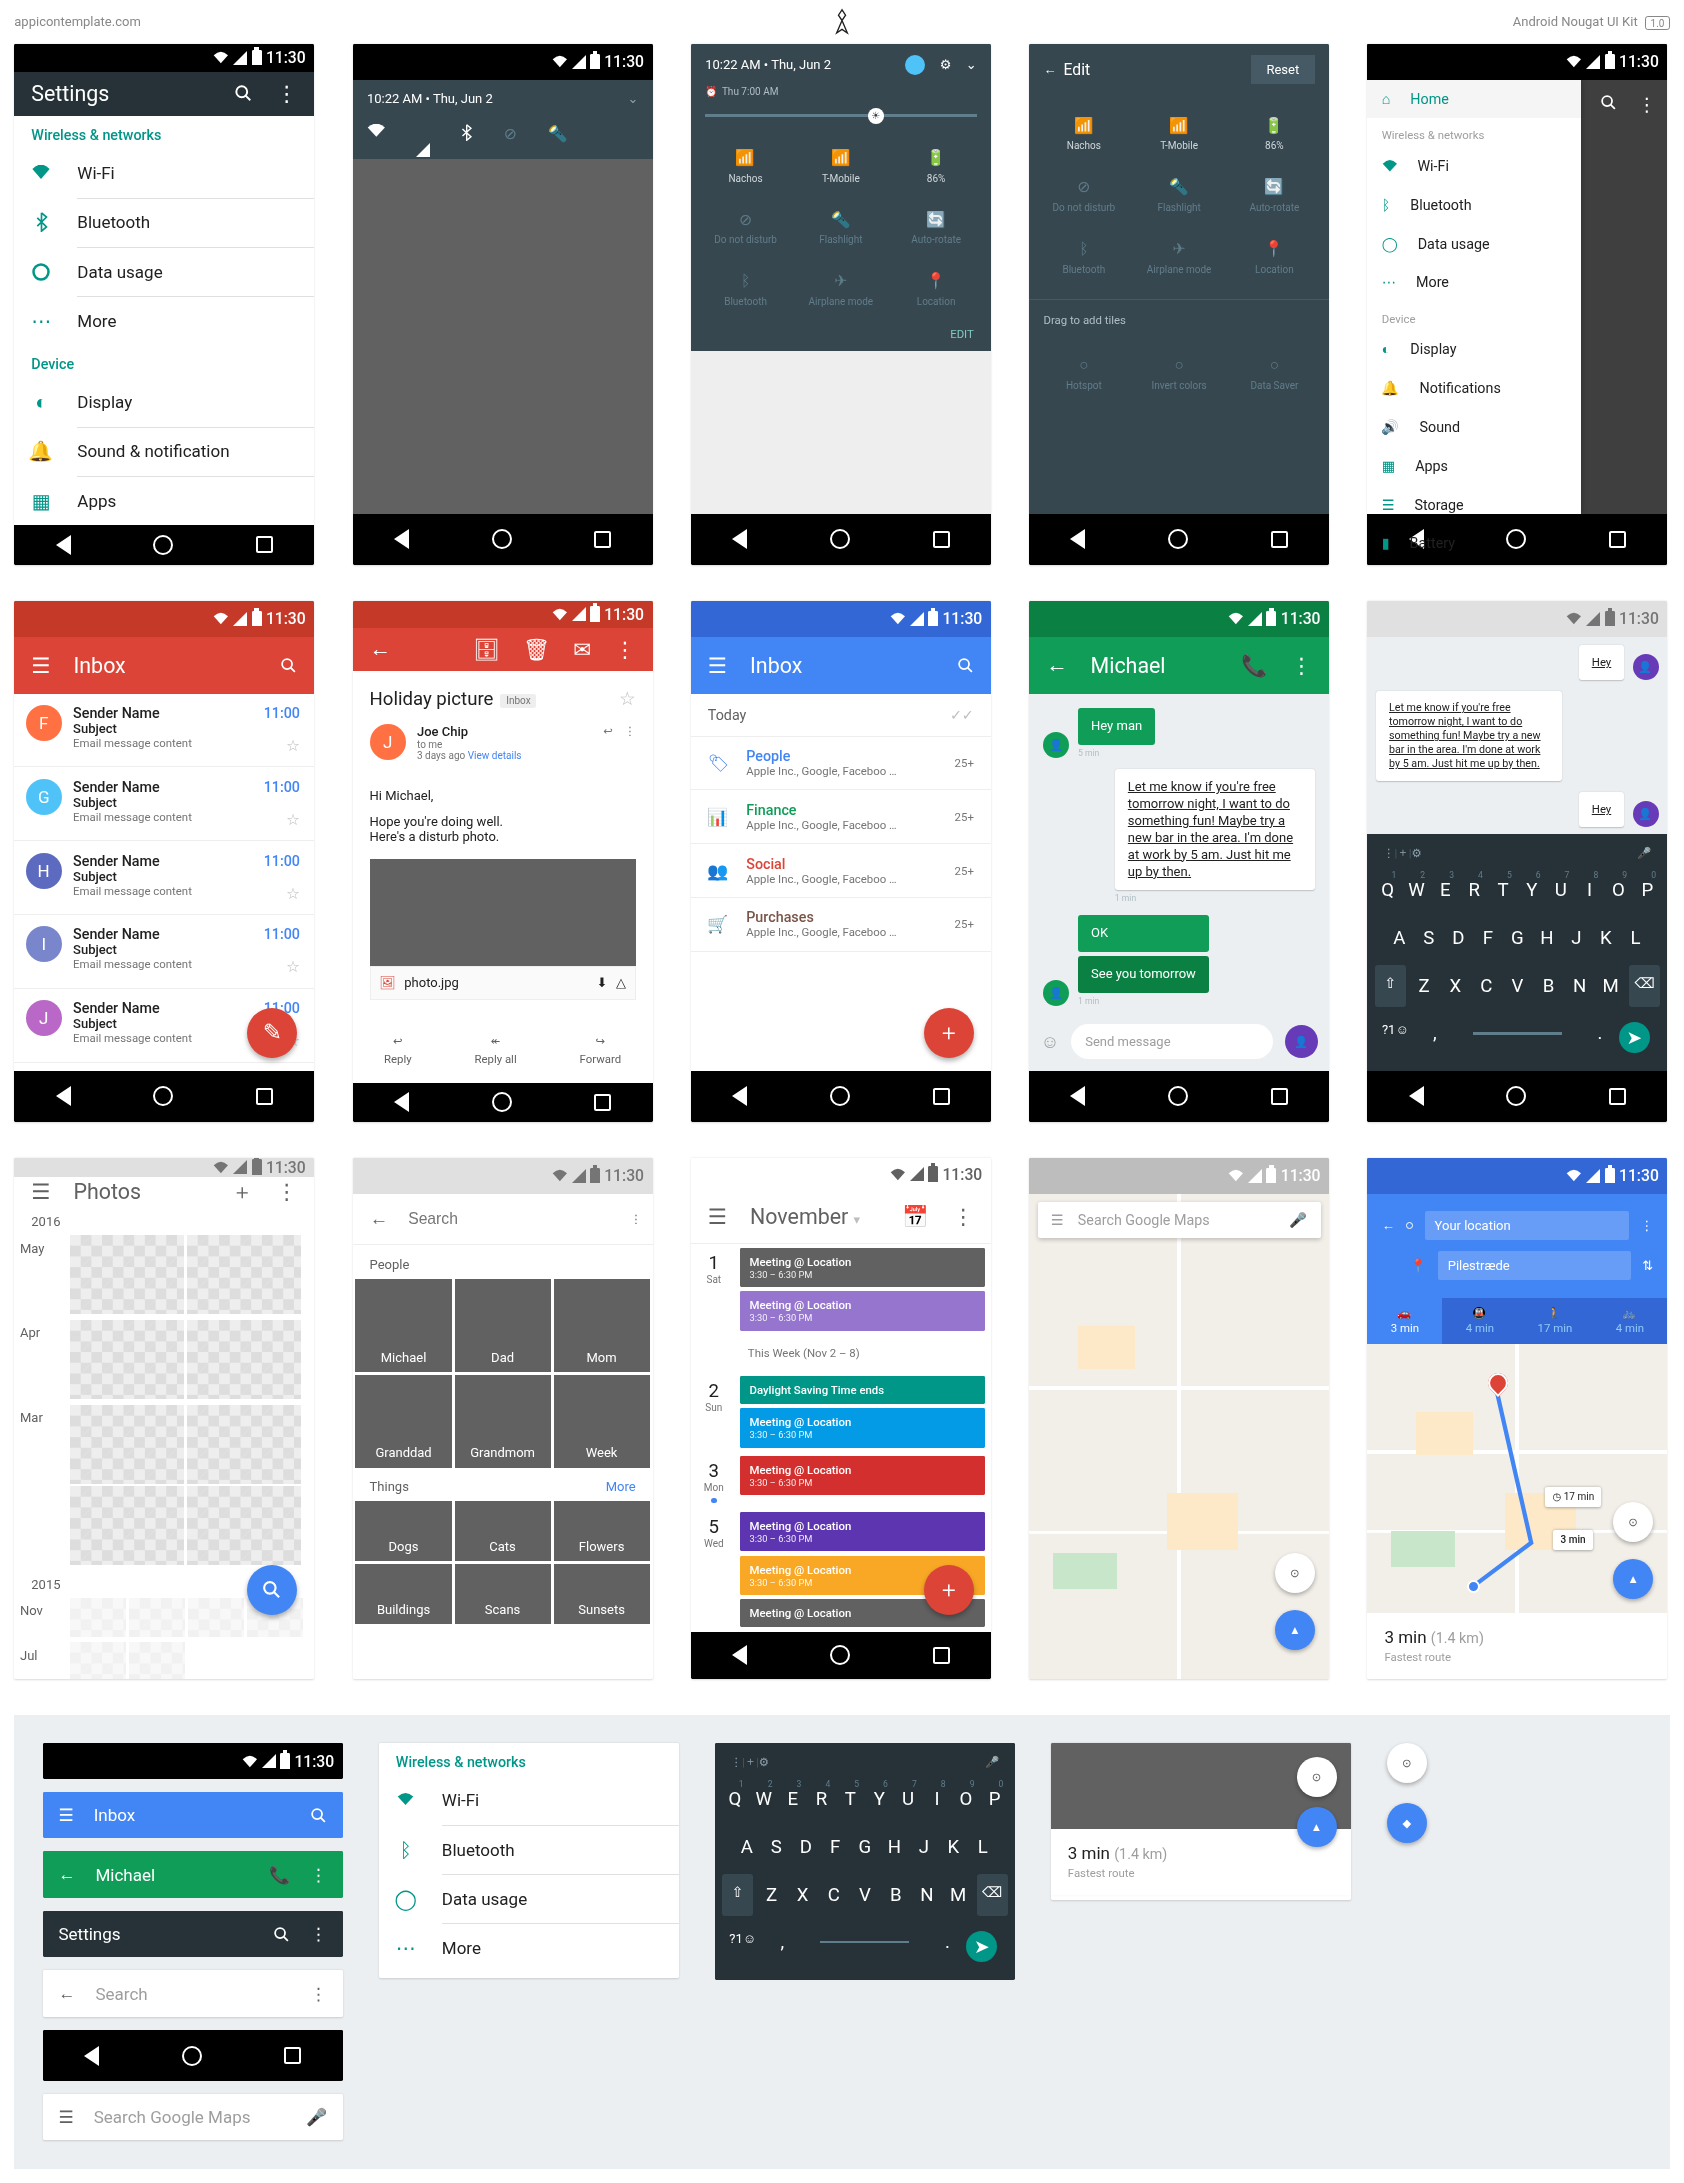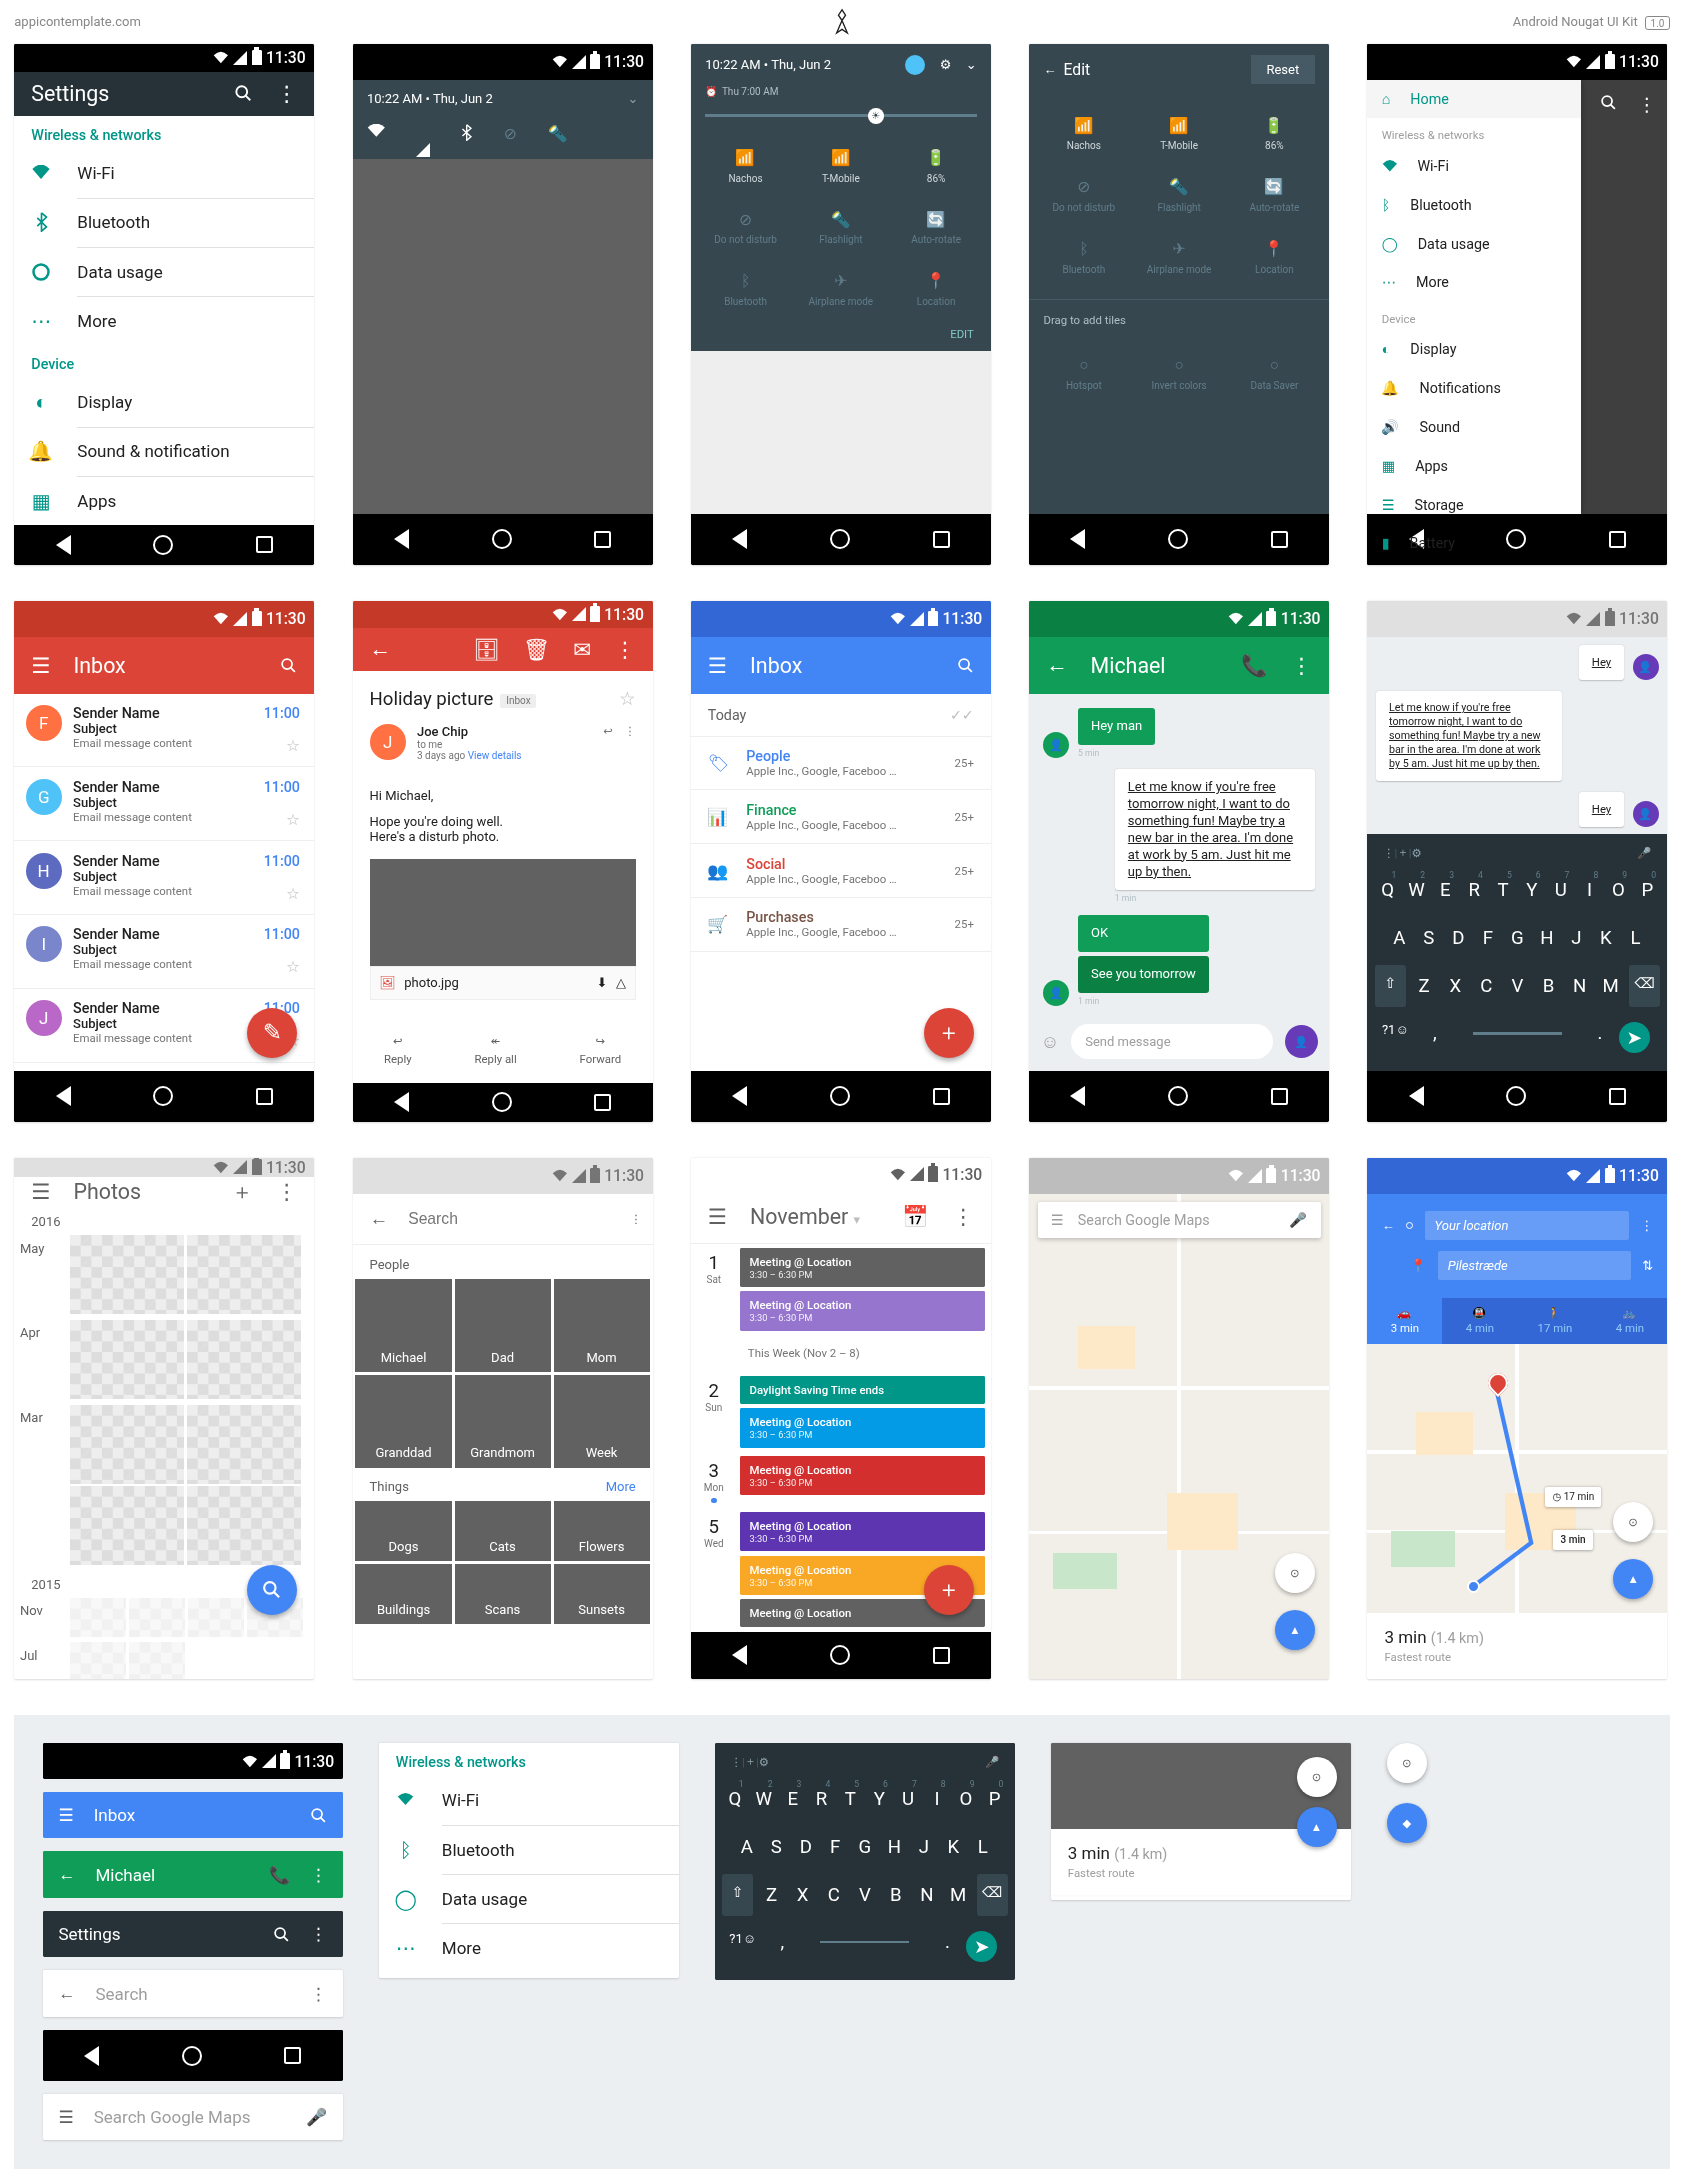--- a/index.html
+++ b/index.html
@@ -263,21 +263,21 @@
       linear-gradient(0deg,#fff,#fff) 0 70%/100% 2.9px no-repeat,
       #f2efe9;
     position:relative;
   }
   .map-search{position:absolute;top:8.6px;left:8.6px;right:8.6px;background:#fff;border-radius:2.1px;box-shadow:0 1.4px 4.3px rgba(0,0,0,.2);display:flex;align-items:center;padding:10px 13px;gap:14.3px;font-size:14.3px;color:#9e9e9e;}
   .map-fab{position:absolute;width:40px;height:40px;border-radius:50%;display:flex;align-items:center;justify-content:center;box-shadow:0 2.1px 4.3px rgba(0,0,0,.3);}
   .map-fab.white{background:#fff;color:#616161;}
   .map-fab.blue{background:#4285f4;color:#fff;}
   .directions-bar{background:#4285f4;color:#fff;padding:11.4px 14.3px;}
   .dir-row{display:flex;align-items:center;gap:11.4px;padding:5.7px 0;font-size:13px;}
-  .dir-field{flex:1;background:rgba(255,255,255,.2);padding:7.1px 10px;border-radius:2.1px;font-size:13px;font-style:italic;}
+  .dir-field{flex:1;background:rgba(255,255,255,.2);padding:7.1px 10px;border-radius:2.1px;font-size:13px;}
   .mode-tabs{display:flex;background:#3367d6;color:#90caf9;}
   .mode-tab{flex:1;text-align:center;padding:8.6px 0;font-size:11.4px;display:flex;flex-direction:column;align-items:center;gap:1.4px;}
   .mode-tab.active{background:#4285f4;color:#fff;}
   .route-line{
     position:absolute;
     stroke:#4285f4;stroke-width:6;fill:none;
   }
   .pin{width:20px;height:20px;border-radius:50% 50% 50% 0;transform:rotate(-45deg);background:#db4437;position:absolute;box-shadow:0 0 0 2.1px #fff inset;}
   .route-label{position:absolute;background:#fff;padding:4.3px 7.1px;font-size:10px;box-shadow:0 0.7px 2.9px rgba(0,0,0,.3);border-radius:2.1px;}
   .bottom-sheet{background:#fff;padding:14.3px 17px;box-shadow:0 -1.4px 4.3px rgba(0,0,0,.1);}

